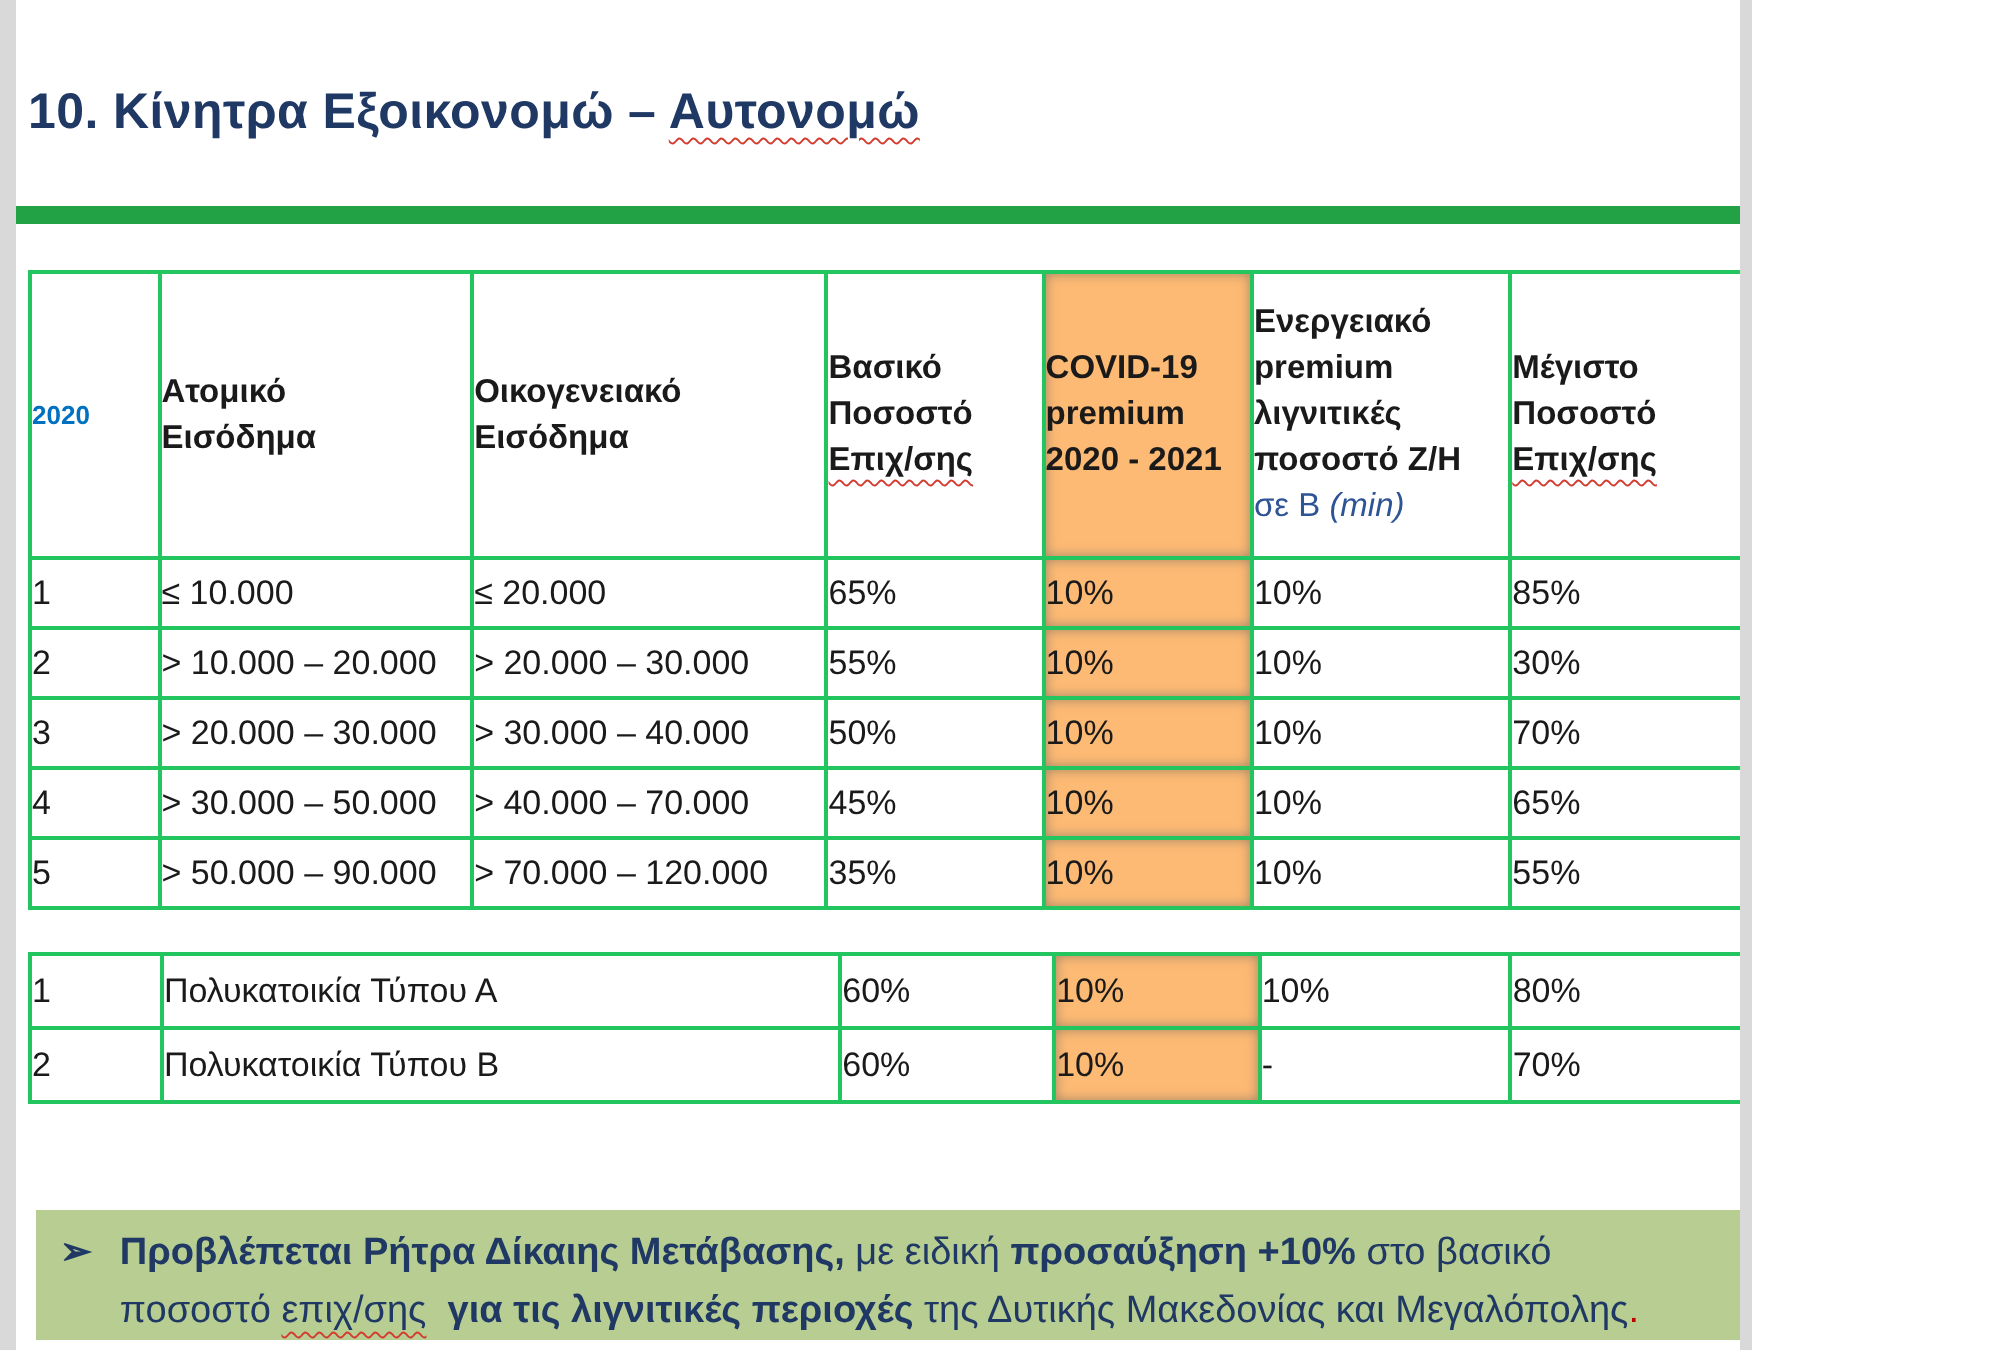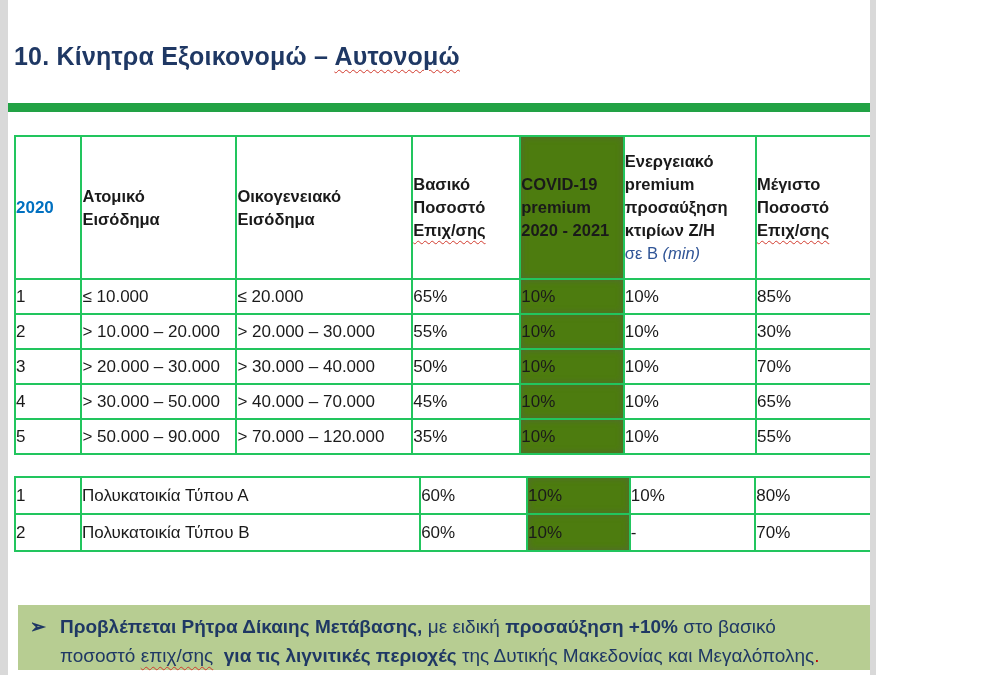--- a/index.html
+++ b/index.html
@@ -23,22 +23,22 @@
   .green-bar{position:absolute;left:0;right:0;top:103px;height:9px;background:#22a245;}
 
   
   table{border-collapse:collapse;table-layout:fixed;position:absolute;left:14px;background:#fff;}
   table.main{top:135px;}
   table.apts{top:476px;}
   td{border:2px solid #22c55e;text-align:left;vertical-align:middle;color:#1a1a1a;font-size:17px;padding:0;}
   td.hdr{font-weight:bold;font-size:16.5px;line-height:23px;height:141px;}
   table.main td.body-cell{height:33px;}
   table.apts td{height:35px;}
-  td.year{color:#0070C0;font-weight:bold;font-size:17px;margin-left:15px;}
-  td.covid{background:#4d7c0f;box-shadow:inset 0 0 6px rgba(90,90,90,.55);}
+  td.year{color:#0070C0;font-weight:bold;font-size:13px;margin-left:15px;}
+  td.covid{background:#fdba74;box-shadow:inset 0 0 6px rgba(90,90,90,.55);}
   .blue-line{color:#2F5496;font-weight:normal;}
   .blue-line .it{font-style:italic;}
 
   
   .note{position:absolute;left:18px;top:605px;width:967px;height:65px;background:#B7CD92;color:#1F3864;display:flex;box-sizing:border-box;padding:7px 10px 0 12px;}
   .note .bullet{font-size:19px;line-height:29px;margin-right:14px;font-weight:bold;}
   .note-text{font-size:19px;line-height:29px;white-space:pre-wrap;}
   .b{font-weight:bold;}
   .red{color:#C00000;}
 </style>
@@ -87,21 +87,21 @@
         <col style="width:142px">
         <col style="width:135px">
       </colgroup>
     <tbody>
         <tr>
       <td class="hdr year">2020</td>
       <td class="hdr"><span>Ατομικό</span><br><span>Εισόδημα</span></td>
       <td class="hdr"><span>Οικογενειακό</span><br><span>Εισόδημα</span></td>
       <td class="hdr"><span>Βασικό</span><br><span>Ποσοστό</span><br><span class="wavy">Επιχ/σης</span></td>
       <td class="hdr covid"><span>COVID-19</span><br><span>premium</span><br><span>2020 - 2021</span></td>
-      <td class="hdr"><span>Ενεργειακό</span><br><span>premium</span><br><span>προσαύξηση</span><br><span>κτιρίων Ζ/Η</span><br><span class="blue-line"><span>σε Β </span><span class="it">(min)</span></span></td>
+      <td class="hdr"><span>Ενεργειακό</span><br><span>premium</span><br><span>λιγνιτικές</span><br><span>ποσοστό Ζ/Η</span><br><span class="blue-line"><span>σε Β </span><span class="it">(min)</span></span></td>
       <td class="hdr"><span>Μέγιστο</span><br><span>Ποσοστό</span><br><span class="wavy">Επιχ/σης</span></td>
     </tr>
     <tr>
       <td class="body-cell">1</td>
       <td class="body-cell">≤ 10.000</td>
       <td class="body-cell">≤ 20.000</td>
       <td class="body-cell">65%</td>
       <td class="body-cell covid">10%</td>
       <td class="body-cell">10%</td>
       <td class="body-cell">85%</td>

